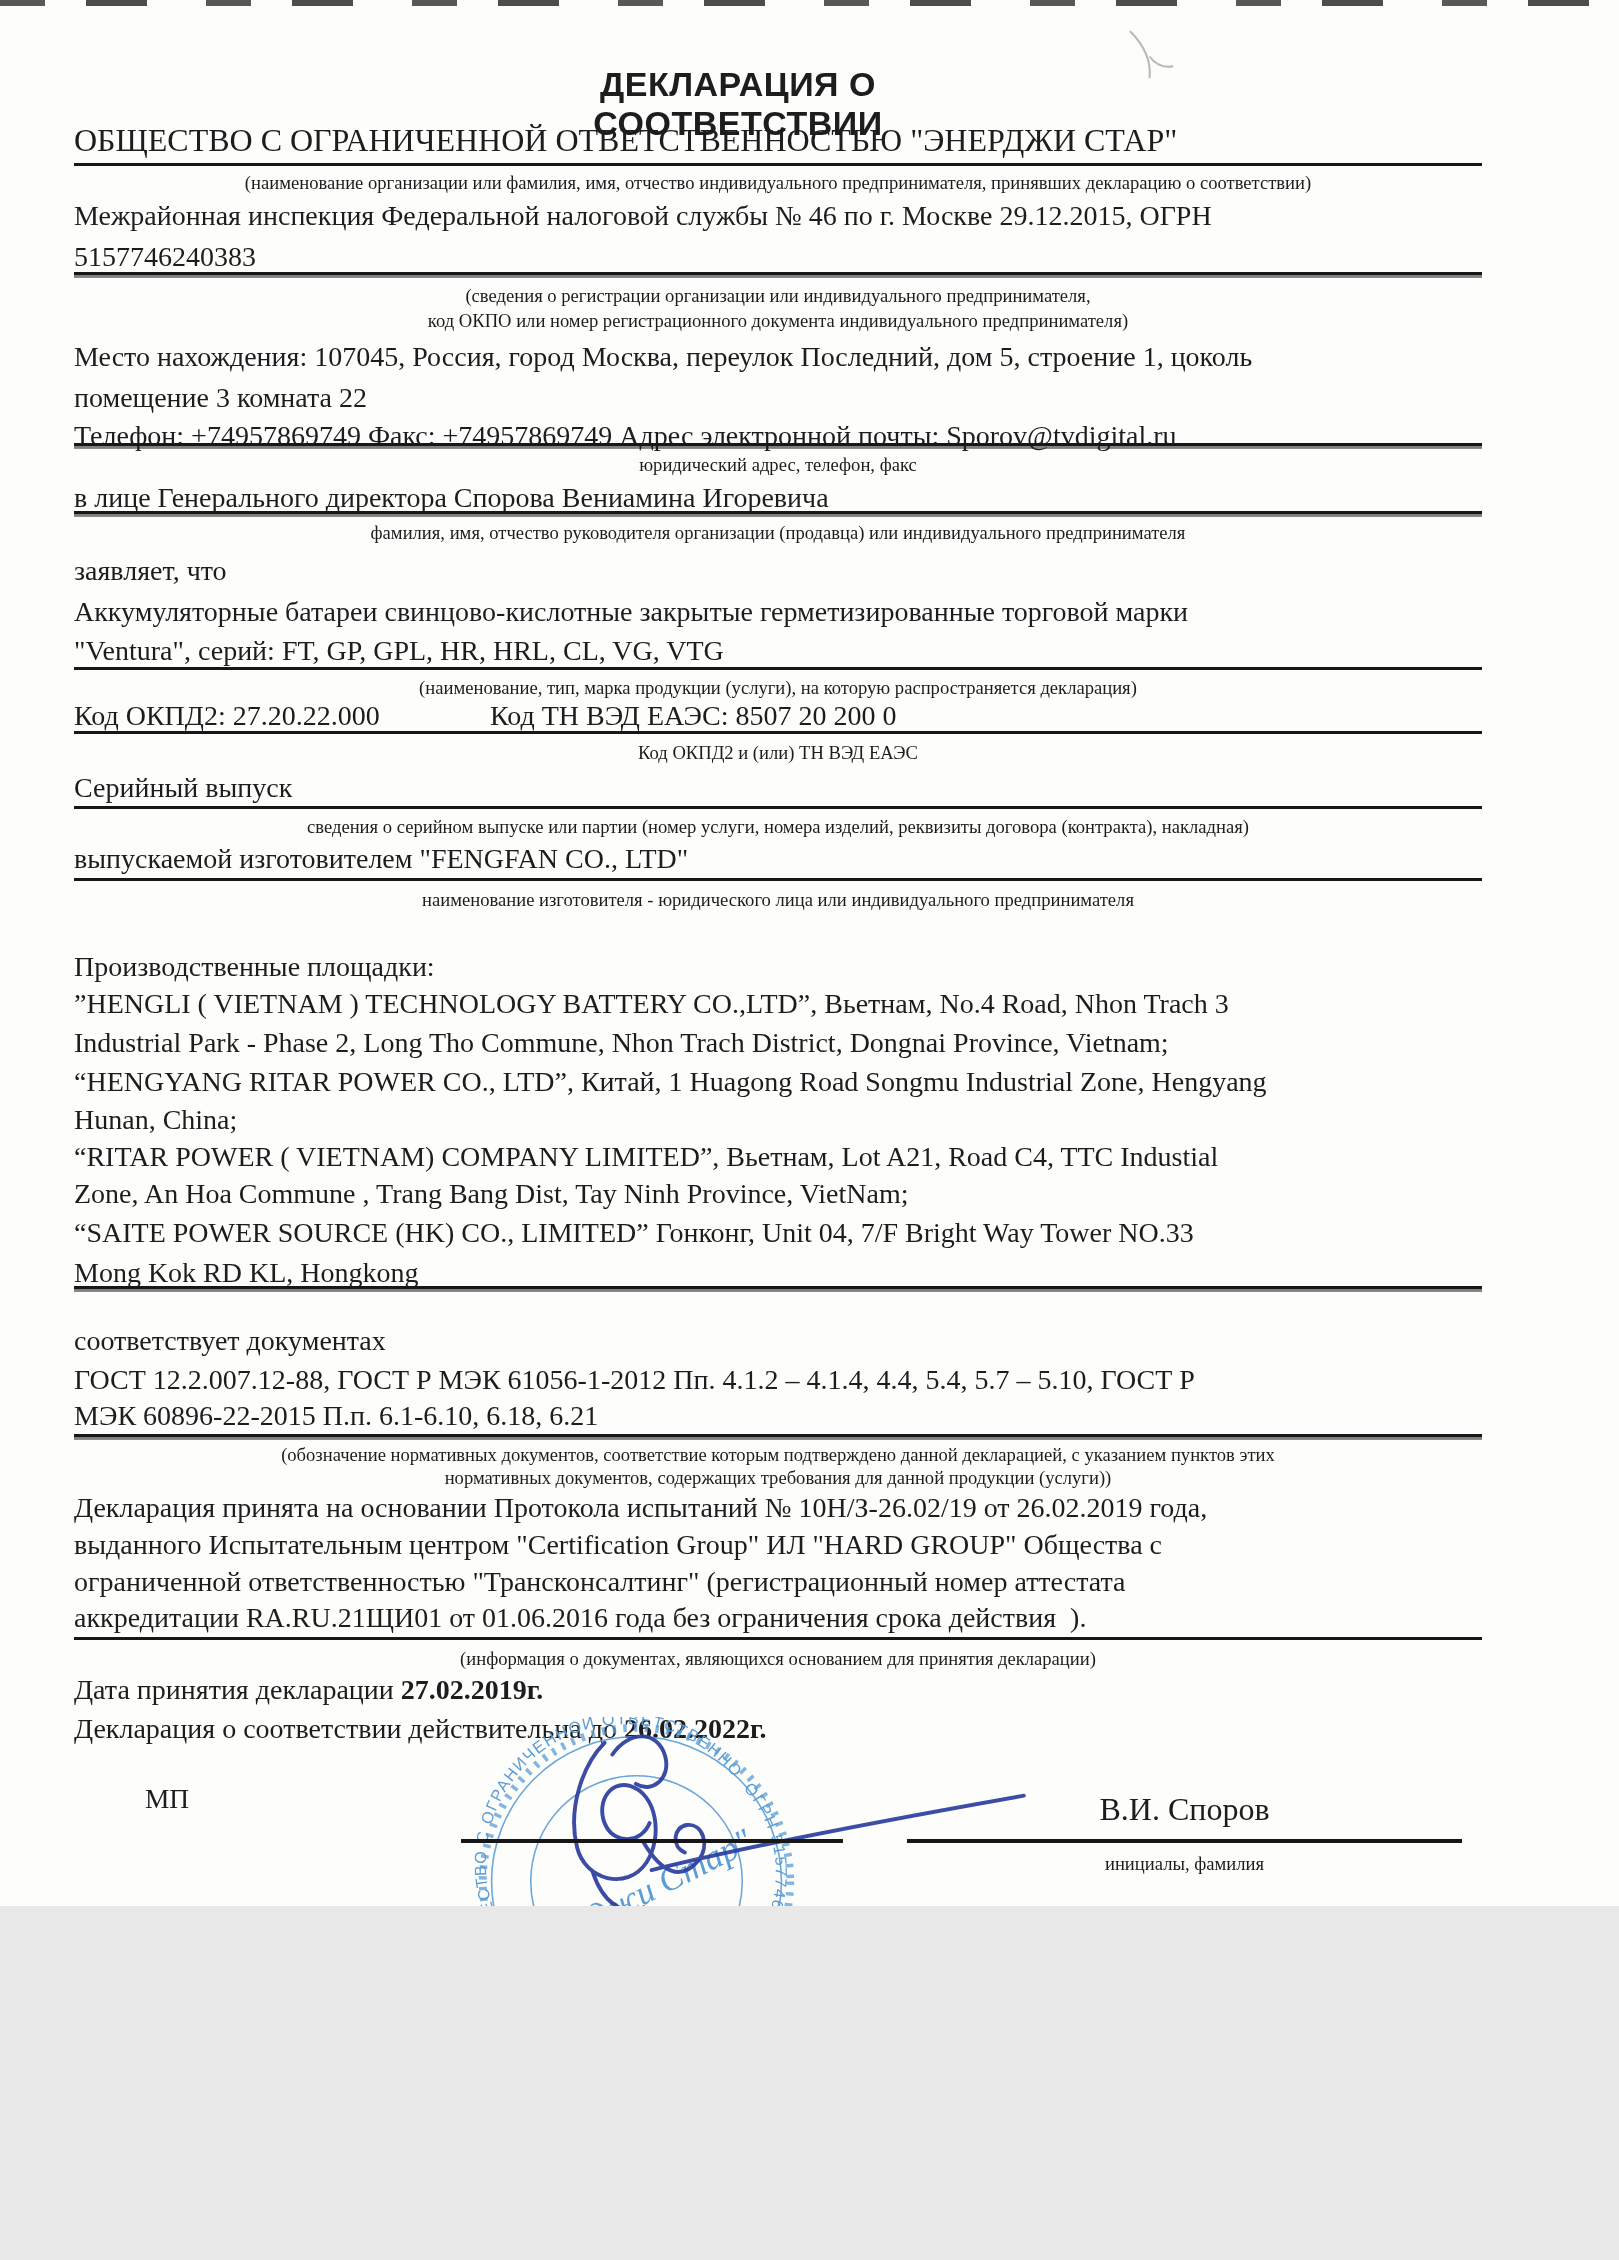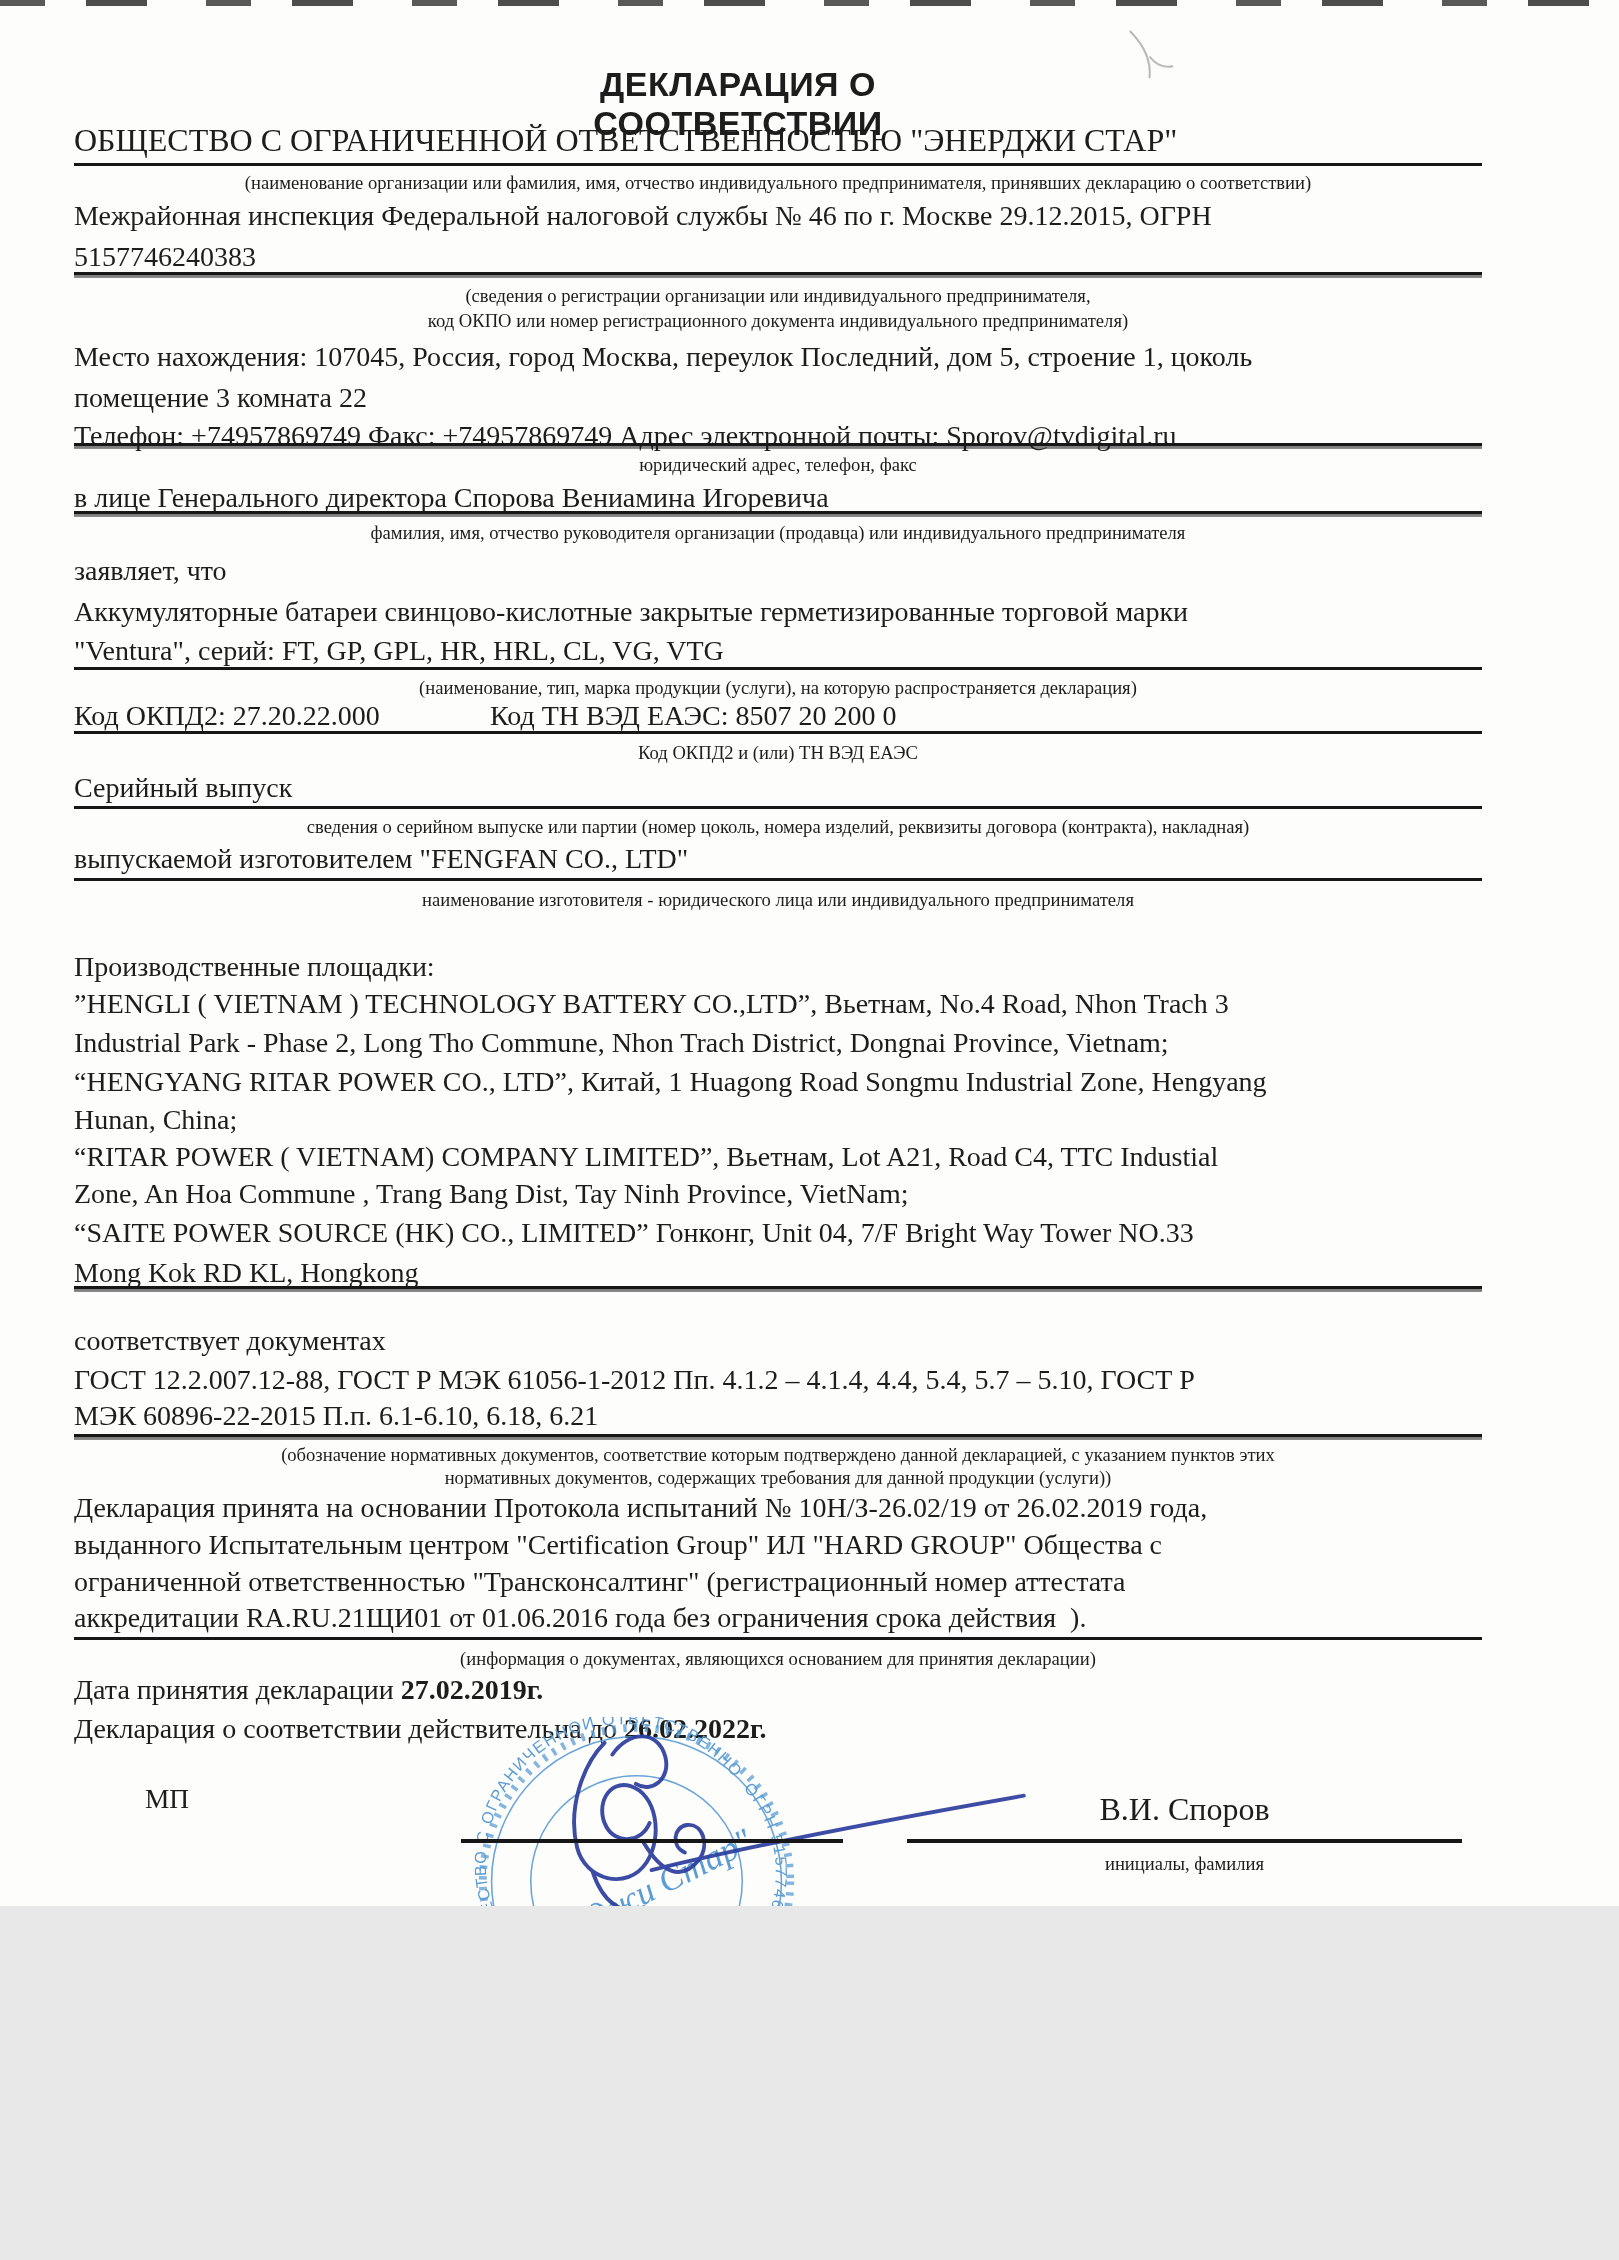--- a/index.html
+++ b/index.html
@@ -61,21 +61,21 @@
   <div class="rule" style="top:667px"></div>
   <div class="cap" style="top:676px">(наименование, тип, марка продукции (услуги), на которую распространяется декларация)</div>
 
   <div class="t" style="top:698px">Код ОКПД2: 27.20.22.000</div>
   <div class="t" style="top:698px;left:490px">Код ТН ВЭД ЕАЭС: 8507 20 200 0</div>
   <div class="rule" style="top:731px"></div>
   <div class="cap" style="top:741px">Код ОКПД2 и (или) ТН ВЭД ЕАЭС</div>
 
   <div class="t" style="top:770px">Серийный выпуск</div>
   <div class="rule" style="top:806px"></div>
-  <div class="cap" style="top:815px">сведения о серийном выпуске или партии (номер цоколь, номера изделий, реквизиты договора (контракта), накладная)</div>
+  <div class="cap" style="top:815px">сведения о серийном выпуске или партии (номер услуги, номера изделий, реквизиты договора (контракта), накладная)</div>
 
   <div class="t" style="top:841px">выпускаемой изготовителем "FENGFAN CO., LTD"</div>
   <div class="rule" style="top:878px"></div>
   <div class="cap" style="top:888px">наименование изготовителя - юридического лица или индивидуального предпринимателя</div>
 
   <div class="t" style="top:949px">Производственные площадки:</div>
   <div class="t" style="top:986px">”HENGLI ( VIETNAM ) TECHNOLOGY BATTERY CO.,LTD”, Вьетнам, No.4 Road, Nhon Trach 3</div>
   <div class="t" style="top:1025px">Industrial Park - Phase 2, Long Tho Commune, Nhon Trach District, Dongnai Province, Vietnam;</div>
   <div class="t" style="top:1064px">“HENGYANG RITAR POWER CO., LTD”, Китай, 1 Huagong Road Songmu Industrial Zone, Hengyang</div>
   <div class="t" style="top:1102px">Hunan, China;</div>

